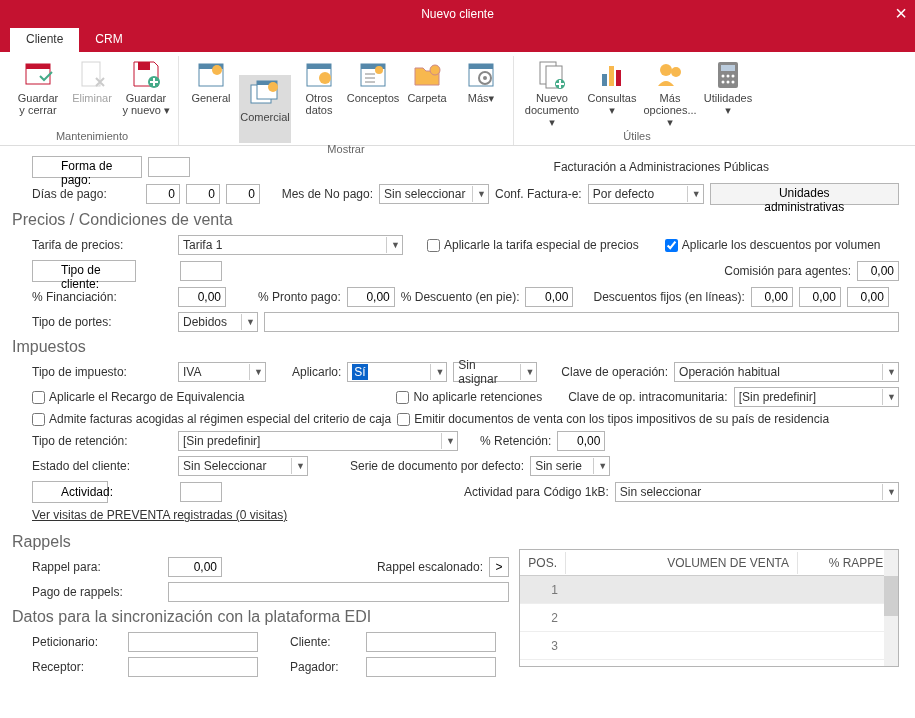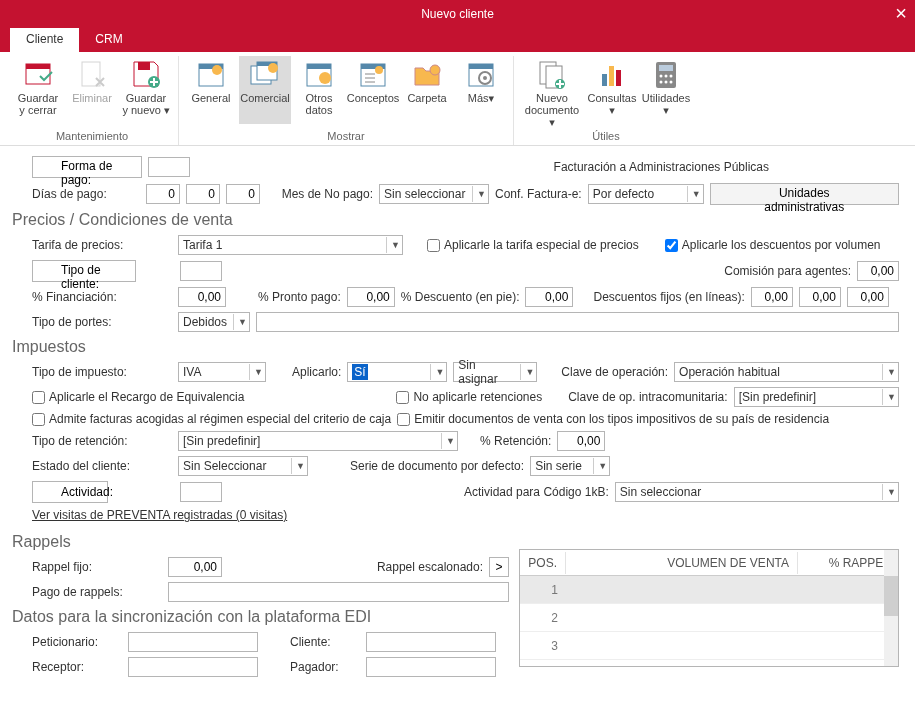--- a/index.html
+++ b/index.html
@@ -6,21 +6,21 @@
 body { background: #fff; width: 915px; height: 718px; overflow: hidden; font-size: 12px; color: #333; }
 .titlebar { background: #c41230; color: #fff; height: 28px; display: flex; align-items: center; justify-content: center; position: relative; }
 .titlebar .close { position: absolute; right: 8px; top: 2px; font-size: 20px; cursor: pointer; }
 .tabs { background: #c41230; display: flex; height: 24px; padding-left: 10px; }
 .tab { padding: 4px 16px; color: #fff; font-size: 12px; cursor: pointer; }
 .tab.active { background: #fff; color: #333; }
 .ribbon { background: #fff; border-bottom: 1px solid #ddd; display: flex; padding: 4px 6px 0; height: 94px; }
 .ribbon-group { display: flex; flex-direction: column; align-items: center; border-right: 1px solid #e3e3e3; padding: 0 6px; }
 .ribbon-buttons { display: flex; gap: 2px; }
 .ribbon-btn { display: flex; flex-direction: column; align-items: center; justify-content: flex-start; width: 52px; height: 68px; padding: 2px; cursor: pointer; font-size: 11px; color: #444; text-align: center; line-height: 1.1; }
-.ribbon-btn.active { background: #dcdcdc; }
+.ribbon-btn.active { background: #dcdcdc; margin-top: 19px; }
 .ribbon-icon { width: 32px; height: 32px; margin-bottom: 2px; display: flex; align-items: center; justify-content: center; }
 .ribbon-group-label { font-size: 11px; color: #666; margin-top: auto; margin-bottom: 3px; }
 .main { padding: 10px 16px; position: relative; }
 .row { display: flex; align-items: center; margin-bottom: 5px; gap: 6px; flex-wrap: nowrap; }
 .section-title { color: #666; font-size: 16px; margin: 6px 0 6px -4px; }
 .indent { margin-left: 16px; }
 label.field, .field-label { font-size: 12px; color: #333; white-space: nowrap; }
 input.txt, select.sel, .combo { border: 1px solid #b5b5b5; height: 20px; padding: 1px 4px; font-size: 12px; background: #fff; }
 input.num { text-align: right; }
 .combo { display: inline-flex; align-items: center; justify-content: space-between; padding-right: 2px; cursor: pointer; }
@@ -180,20 +180,31 @@
         <div class="ribbon-icon">
             <svg class="ico" viewBox="0 0 32 32">
               <rect x="6" y="16" width="5" height="12" fill="#58a"></rect>
               <rect x="13" y="8" width="5" height="20" fill="#f8b84e"></rect>
               <rect x="20" y="12" width="5" height="16" fill="#c41230"></rect>
             </svg>
           </div>
         <span style="white-space:pre-line">Consultas
 ▾</span>
       </div>
+      <div class="ribbon-btn" style="width:60px">
+        <div class="ribbon-icon">
+            <svg class="ico" viewBox="0 0 32 32">
+              <circle cx="12" cy="12" r="6" fill="#f8b84e"></circle>
+              <circle cx="22" cy="14" r="5" fill="#f8b84e"></circle>
+              <path d="M4 28 q8-10 16 0" fill="#f8b84e"></path>
+            </svg>
+          </div>
+        <span style="white-space:pre-line">Más
+opciones... ▾</span>
+      </div>
       <div class="ribbon-btn">
         <div class="ribbon-icon">
             <svg class="ico" viewBox="0 0 32 32">
               <rect x="6" y="4" width="20" height="26" fill="#888" rx="2"></rect>
               <rect x="9" y="7" width="14" height="6" fill="#bcd"></rect>
               <circle cx="11" cy="18" r="1.5" fill="#fff"></circle>
               <circle cx="16" cy="18" r="1.5" fill="#fff"></circle>
               <circle cx="21" cy="18" r="1.5" fill="#fff"></circle>
               <circle cx="11" cy="24" r="1.5" fill="#fff"></circle>
               <circle cx="16" cy="24" r="1.5" fill="#fff"></circle>
@@ -274,21 +285,21 @@
     <input class="txt num" style="width: 48px;" value="0,00">
     <span style="width:8px"></span>
     <span class="field-label">Descuentos fijos (en líneas):</span>
     <input class="txt num" style="width: 42px;" value="0,00">
     <input class="txt num" style="width: 42px;" value="0,00">
     <input class="txt num" style="width: 42px;" value="0,00">
   </div>
 
   <div class="row indent">
     <span class="field-label" style="width:140px">Tipo de portes:</span>
-    <div class="combo" style="width:72px">
+    <div class="combo" style="width:80px">
         <span>Debidos</span>
         <span class="arrow">▼</span>
       </div>
     <input class="txt" style="flex: 1 1 0%;">
   </div>
 
   <div class="section-title">Impuestos</div>
 
   <div class="row indent">
     <span class="field-label" style="width:140px">Tipo de impuesto:</span>
@@ -382,21 +393,21 @@
   </div>
 
   <div class="row indent">
     <a href="#" class="link">Ver visitas de PREVENTA registradas (0 visitas)</a>
   </div>
 
   <div style="display:flex;gap:10px;align-items:flex-start">
     <div style="flex:1">
       <div class="section-title">Rappels</div>
       <div class="row indent">
-        <span class="field-label" style="width:130px">Rappel fijo:</span>
+        <span class="field-label" style="width:130px">Rappel para:</span>
         <input class="txt num" style="width: 54px;" value="0,00">
         <span style="flex:1"></span>
         <span class="field-label">Rappel escalonado:</span>
         <button class="btn-small">&gt;</button>
       </div>
       <div class="row indent">
         <span class="field-label" style="width:130px">Pago de rappels:</span>
         <input class="txt" style="flex: 1 1 0%;" value="">
       </div>
 

